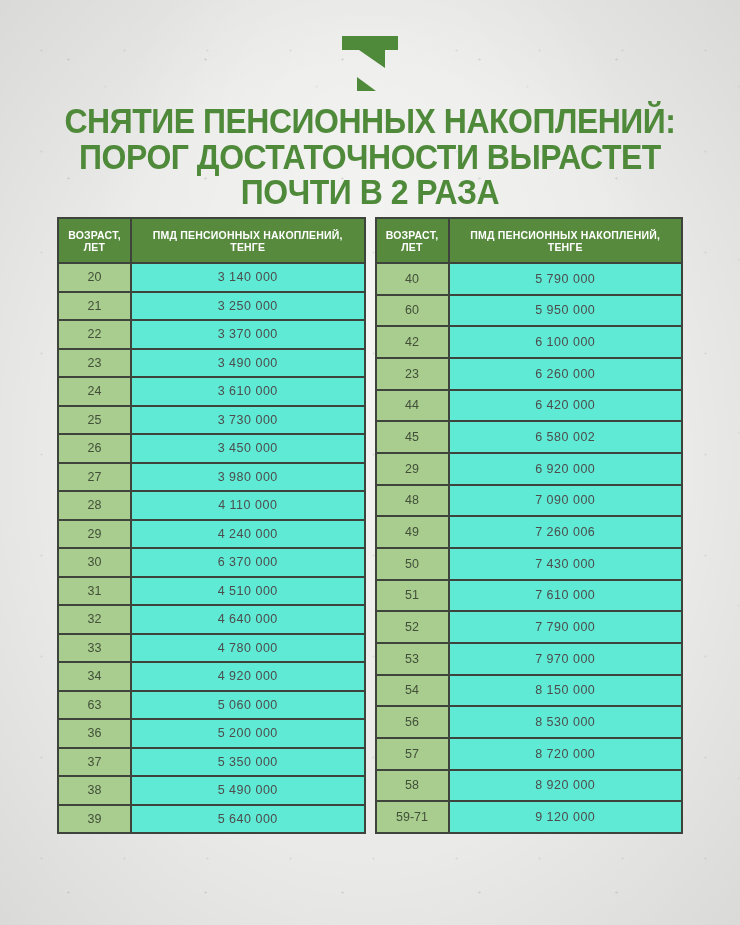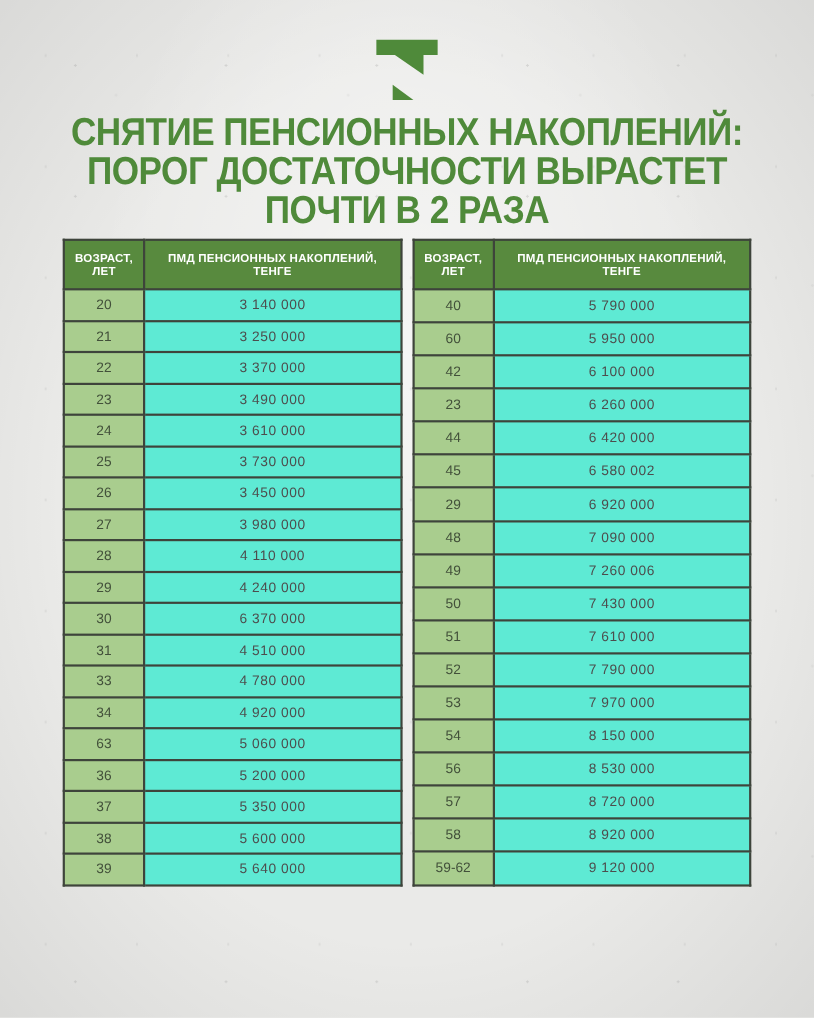--- a/index.html
+++ b/index.html
@@ -154,20 +154,24 @@
         </tr>
         <tr>
           <td class="age-cell">30</td>
           <td class="amt-cell">6 370 000</td>
         </tr>
         <tr>
           <td class="age-cell">31</td>
           <td class="amt-cell">4 510 000</td>
         </tr>
         <tr>
+          <td class="age-cell">32</td>
+          <td class="amt-cell">4 640 000</td>
+        </tr>
+        <tr>
           <td class="age-cell">33</td>
           <td class="amt-cell">4 780 000</td>
         </tr>
         <tr>
           <td class="age-cell">34</td>
           <td class="amt-cell">4 920 000</td>
         </tr>
         <tr>
           <td class="age-cell">63</td>
           <td class="amt-cell">5 060 000</td>
@@ -175,21 +179,21 @@
         <tr>
           <td class="age-cell">36</td>
           <td class="amt-cell">5 200 000</td>
         </tr>
         <tr>
           <td class="age-cell">37</td>
           <td class="amt-cell">5 350 000</td>
         </tr>
         <tr>
           <td class="age-cell">38</td>
-          <td class="amt-cell">5 600 000</td>
+          <td class="amt-cell">5 490 000</td>
         </tr>
         <tr>
           <td class="age-cell">39</td>
           <td class="amt-cell">5 640 000</td>
         </tr>
       </tbody>
   </table>
 
   <table class="ptable">
     <thead>
@@ -261,18 +265,18 @@
         </tr>
         <tr>
           <td class="age-cell">57</td>
           <td class="amt-cell">8 720 000</td>
         </tr>
         <tr>
           <td class="age-cell">58</td>
           <td class="amt-cell">8 920 000</td>
         </tr>
         <tr>
-          <td class="age-cell">59-62</td>
+          <td class="age-cell">59-71</td>
           <td class="amt-cell">9 120 000</td>
         </tr>
       </tbody>
   </table>
 </div>
 
 </body></html>

